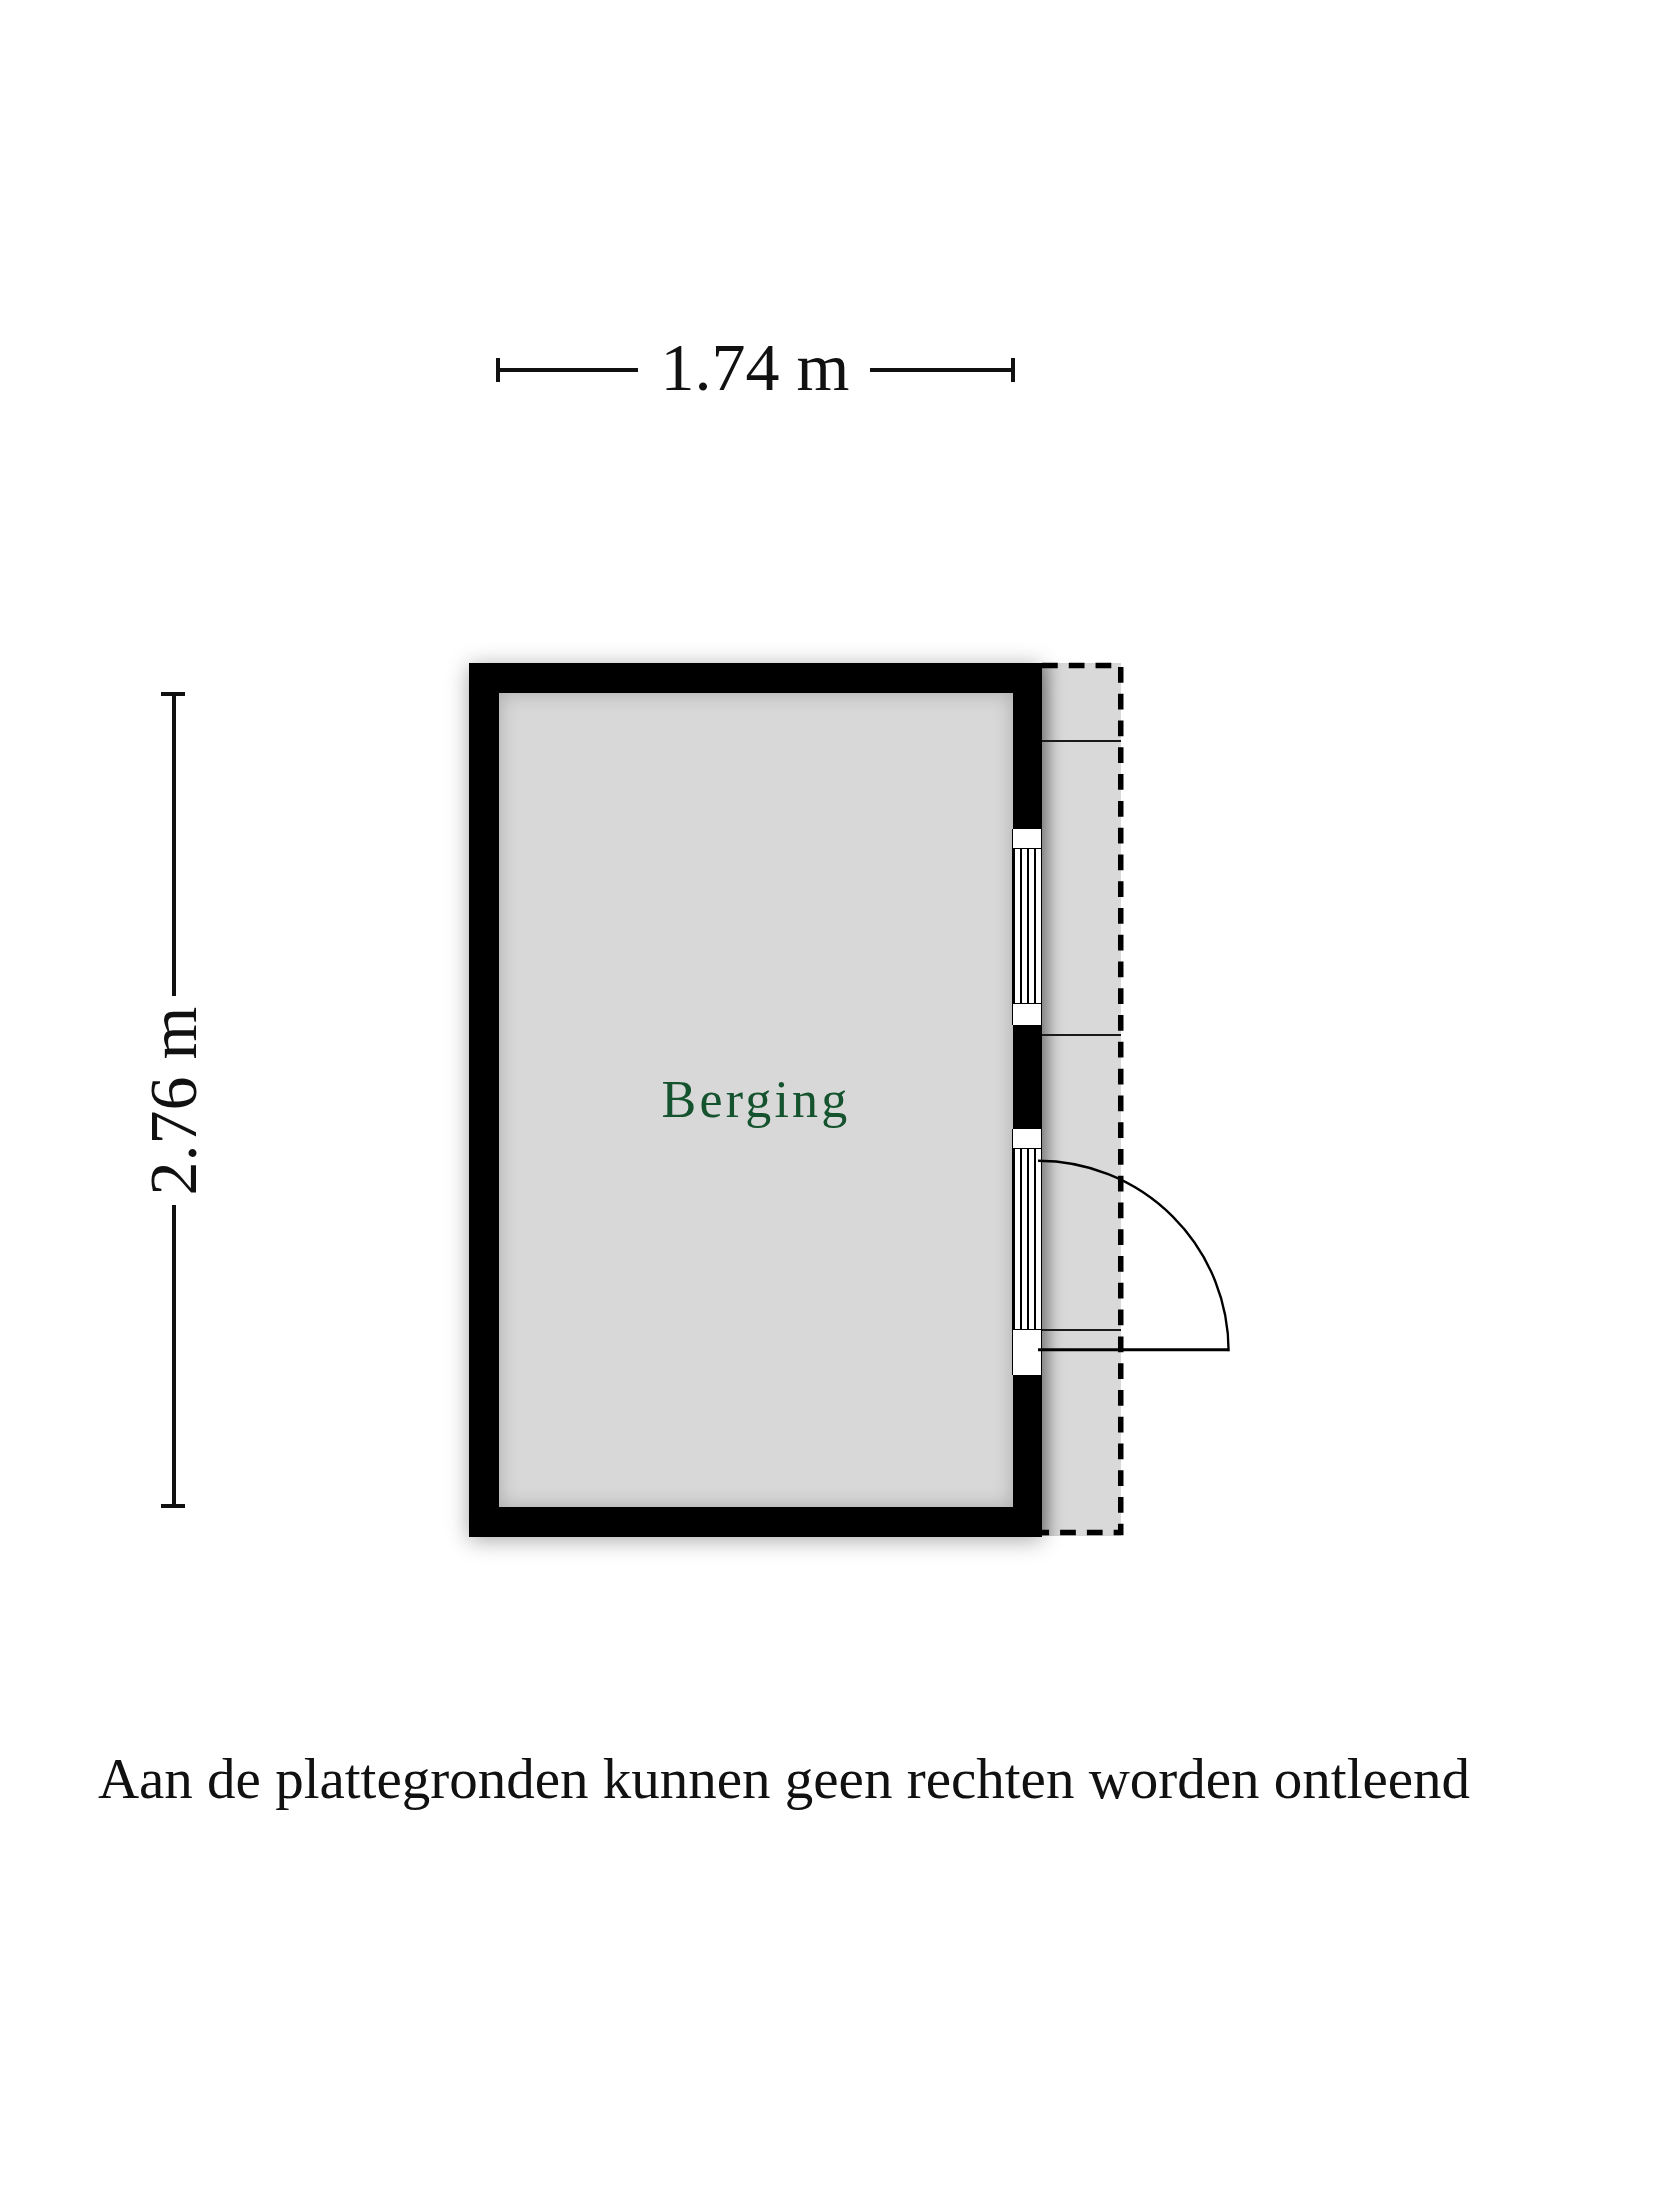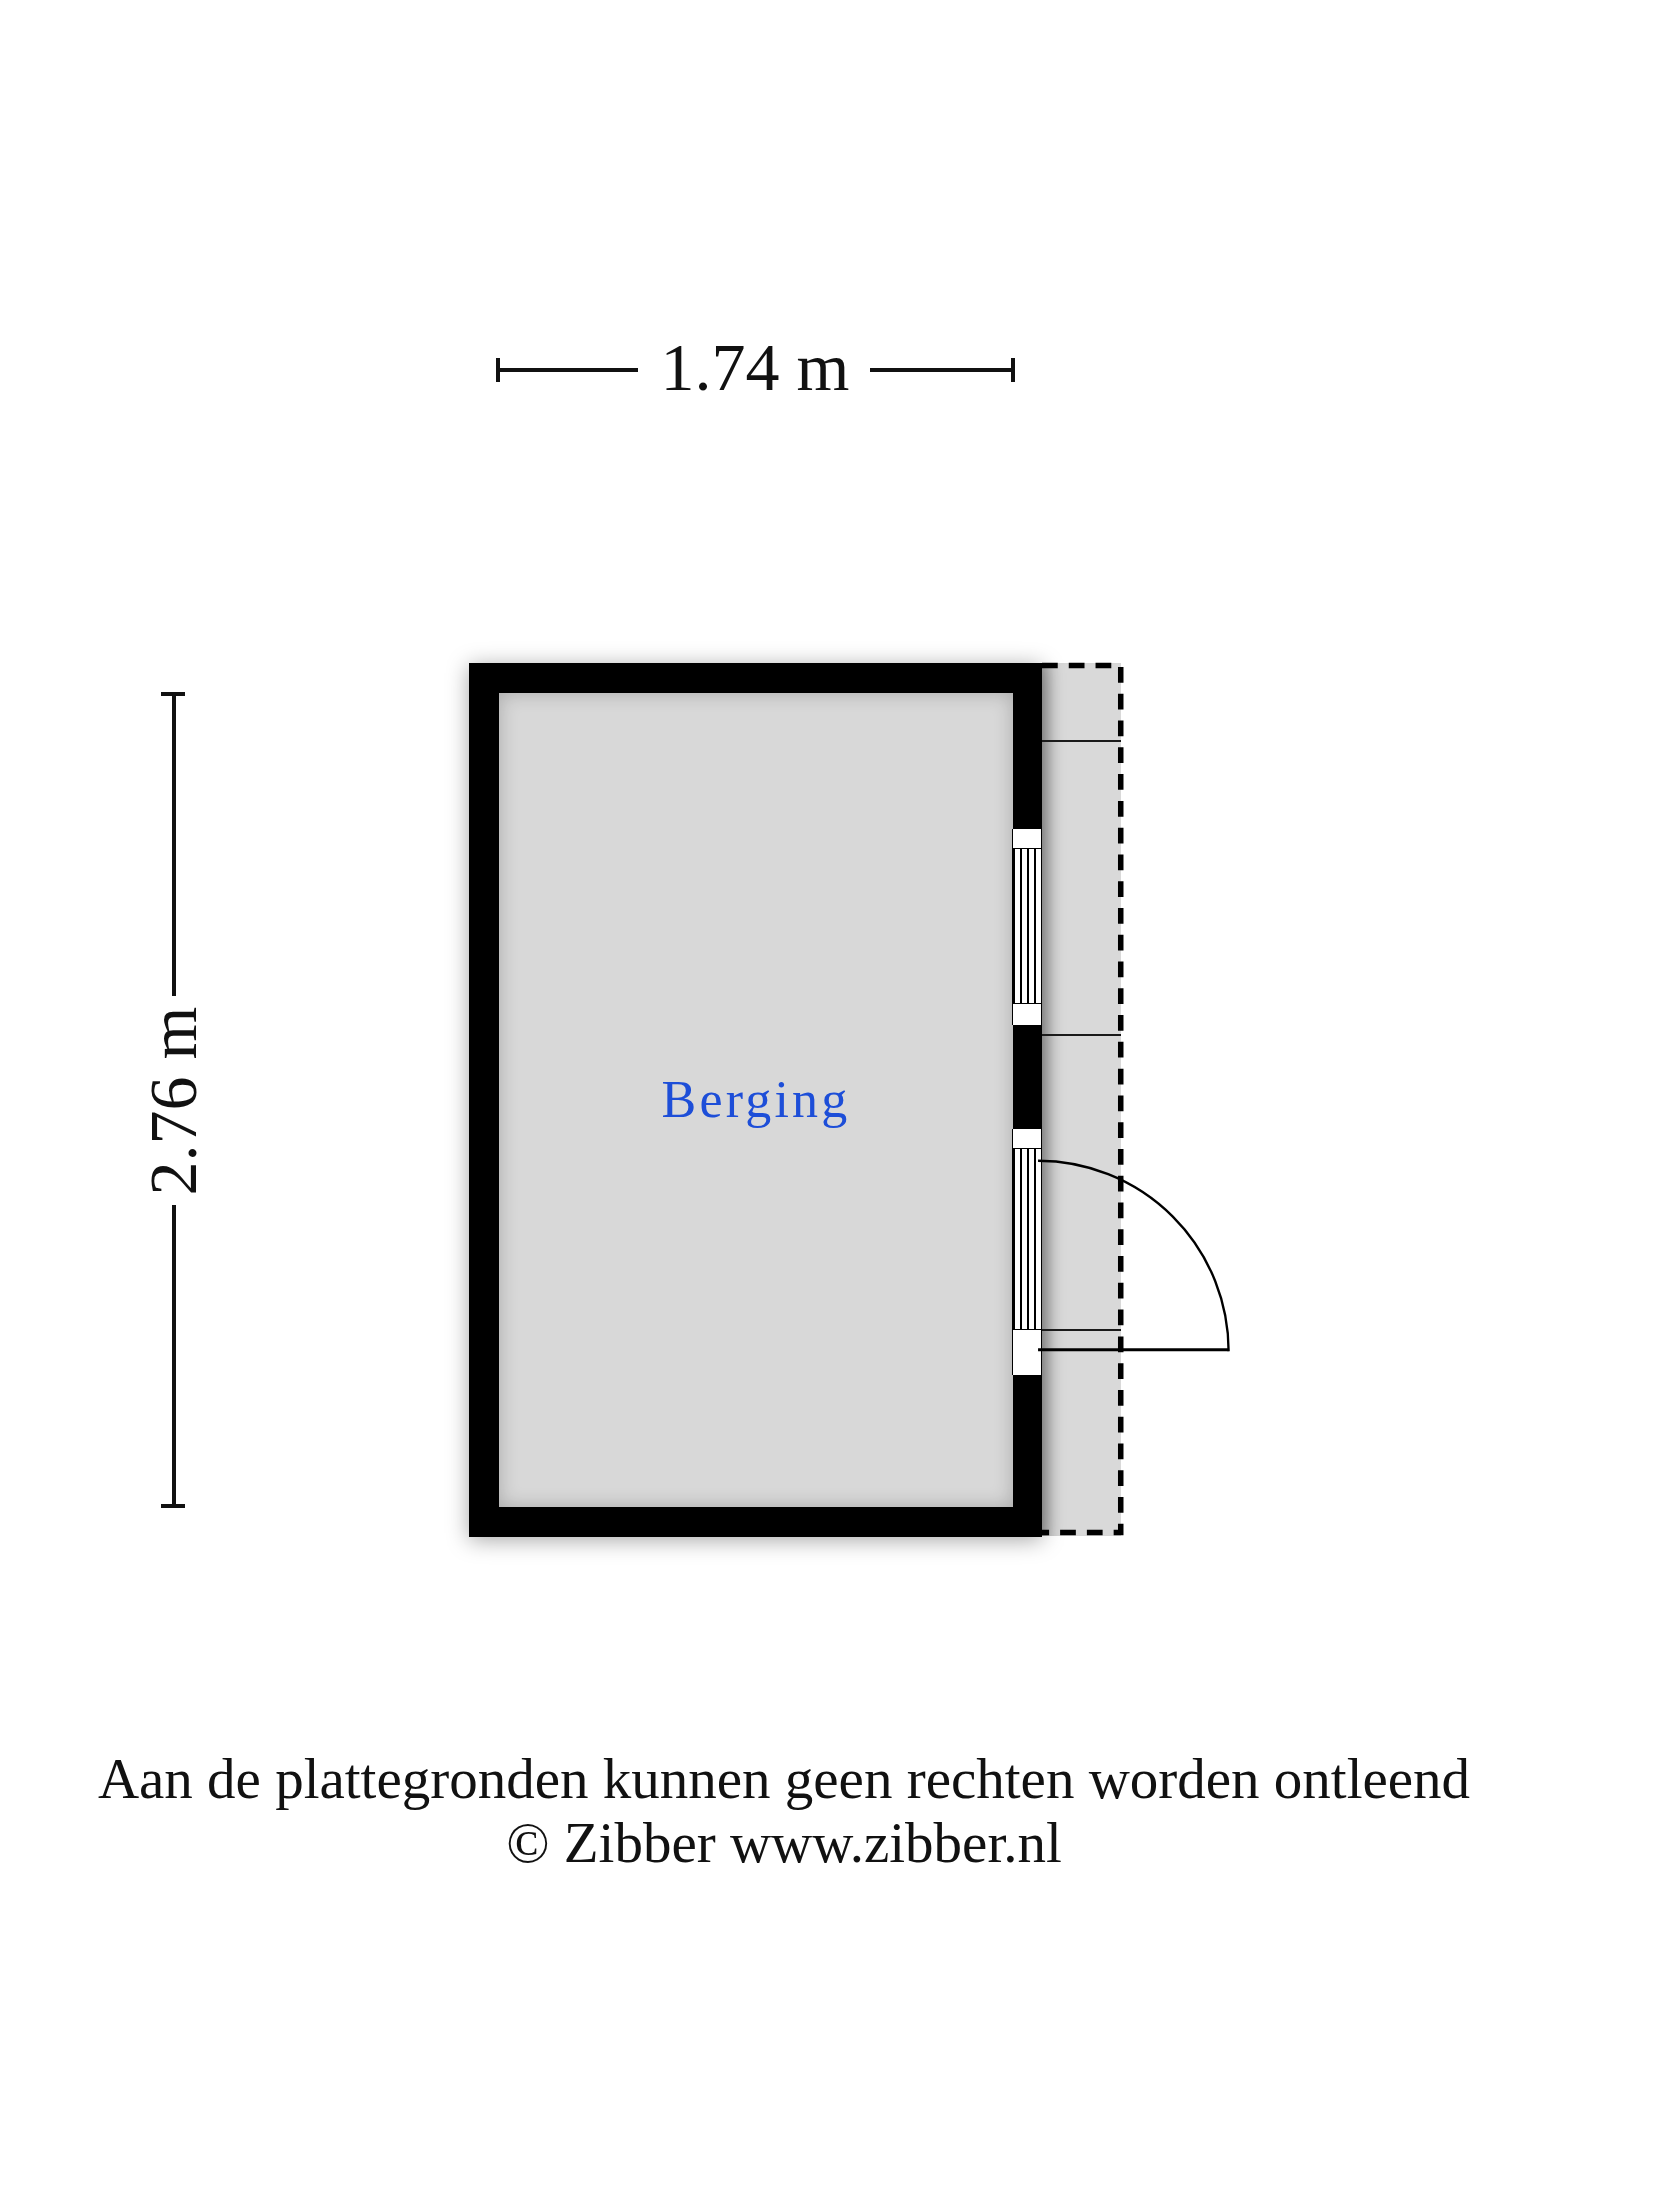--- a/index.html
+++ b/index.html
@@ -39,21 +39,21 @@
   }
   .floor{
     left:30px;top:30px;width:514px;height:814px;
     background:#d8d8d8;
     box-shadow:inset 0 0 19px rgba(0,0,0,0.22);
     display:flex;align-items:center;justify-content:center;
   }
   .room-label{
     font-size:52px;
     letter-spacing:3.2px;
-    color:#1d4ed8;
+    color:#14532d;
     line-height:1;
   }
 
   
   .opening{
     left:1012px;width:30px;
     background:#ffffff;
     border-left:1.6px solid #000000;
     border-right:1.6px solid #000000;
     box-sizing:border-box;
@@ -138,17 +138,16 @@
 
     <path d="M1323,845 L1423,845 L1423,1946 L1323,1946" fill="none" stroke="#000000" stroke-width="7" stroke-dasharray="20 14"></path>
 
     <path d="M1318,1474 A 242 242 0 0 1 1560,1716" fill="none" stroke="#000000" stroke-width="3"></path>
 
     <line x1="1318" y1="1714" x2="1560" y2="1714" stroke="#000000" stroke-width="4"></line>
   </svg>
 
   <div class="abs footer">
     <div>Aan de plattegronden kunnen geen rechten worden ontleend</div>
-    <div>© Zibber www.zibber.nl</div>
   </div>
 
 </div>
 
 
 </body></html>

